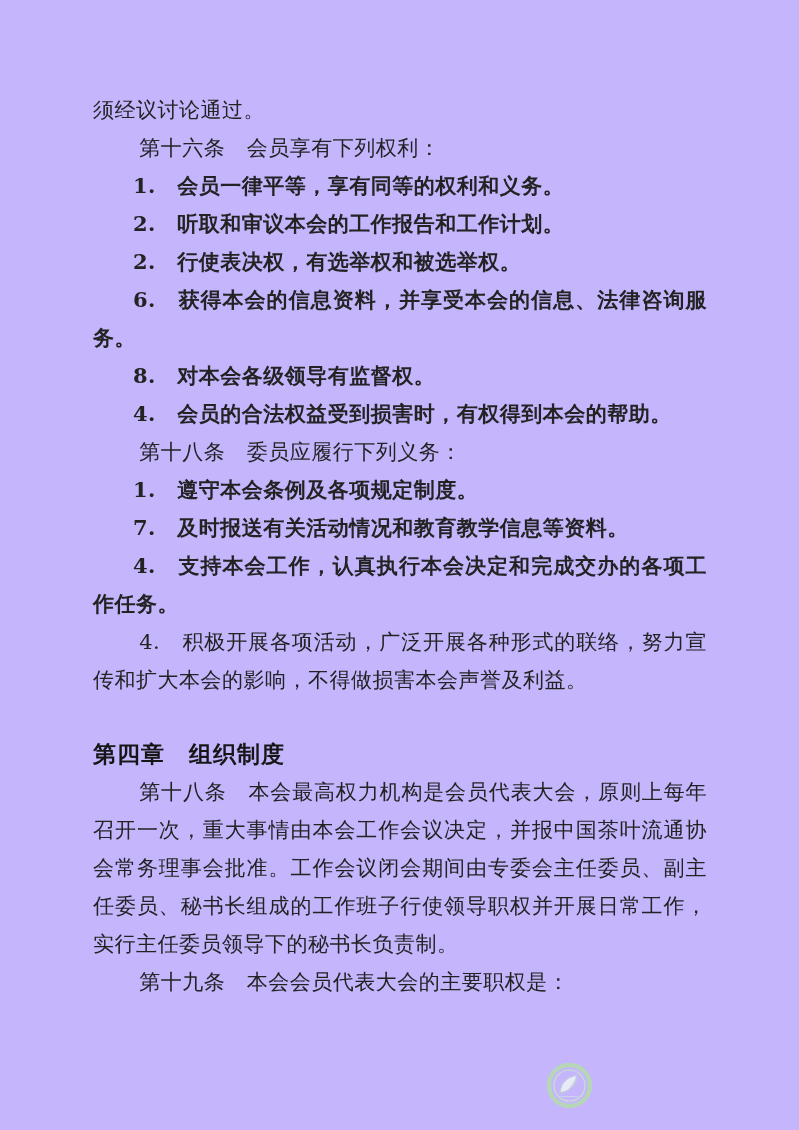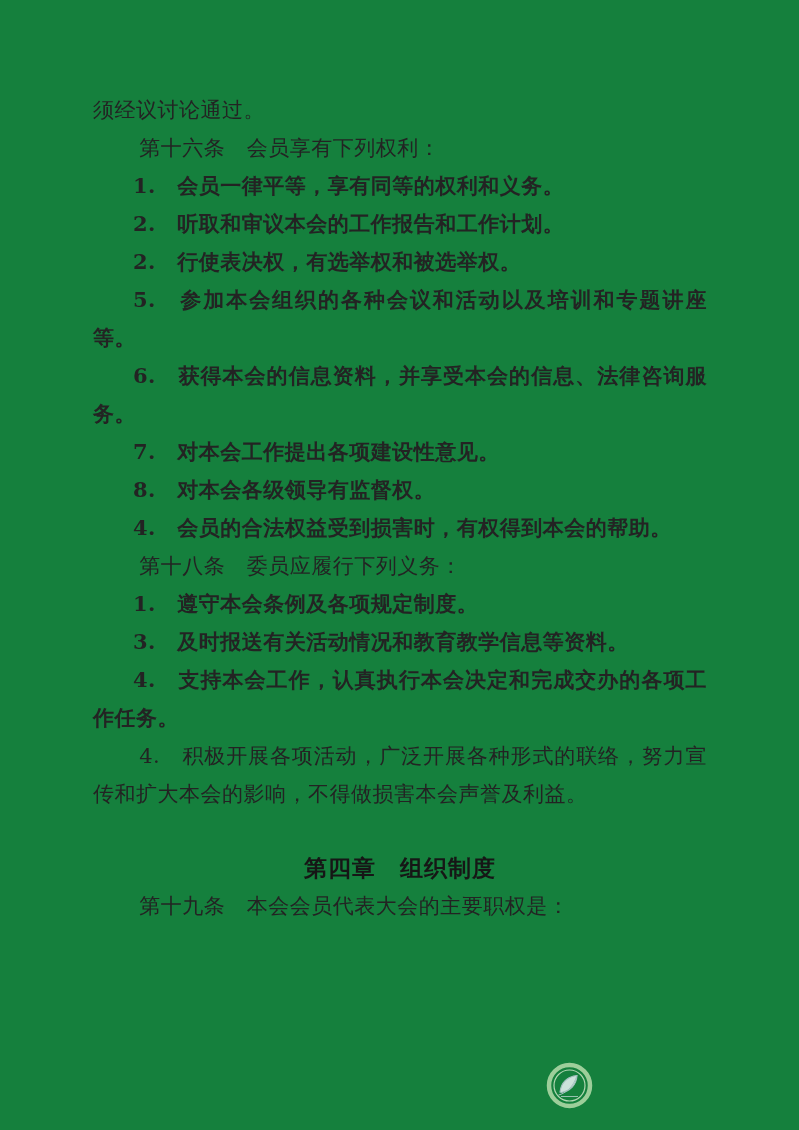--- a/index.html
+++ b/index.html
@@ -4,21 +4,21 @@
 <style>
   html, body {
     margin: 0;
     padding: 0;
     background: #ffffff;
   }
   .page {
     position: relative;
     width: 799px;
     height: 1130px;
-    background: #15803d;
+    background: #c4b5fd;
     box-sizing: border-box;
     padding: 91px 92px 0 93px;
     overflow: hidden;
     font-family: "DejaVu Serif", serif;
   }
   .line {
     margin: 0;
     font-size: 21px;
     line-height: 38px;
     color: #232323;
@@ -27,21 +27,20 @@
     letter-spacing: 0.5px;
   }
   .indent  { text-indent: 2.2em; }
   .list    { text-indent: 1.9em; font-weight: bold; }
   .heading {
     font-family: "DejaVu Sans", sans-serif;
     font-weight: bold;
     font-size: 23px;
     line-height: 38px;
     color: #161616;
-    text-align: center;
     text-indent: 0;
     margin-top: 36px;
     letter-spacing: 1px;
   }
   .watermark {
     position: absolute;
     left: 546px;
     top: 1062px;
     width: 47px;
     height: 47px;
@@ -52,31 +51,30 @@
 </head>
 <body>
 
 <div class="page">
 
   <p class="line">须经议讨论通过。</p>
   <p class="line indent">第十六条　会员享有下列权利：</p>
   <p class="line list">1.　会员一律平等，享有同等的权利和义务。</p>
   <p class="line list">2.　听取和审议本会的工作报告和工作计划。</p>
   <p class="line list">2.　行使表决权，有选举权和被选举权。</p>
-  <p class="line list">5.　参加本会组织的各种会议和活动以及培训和专题讲座等。</p>
   <p class="line list">6.　获得本会的信息资料，并享受本会的信息、法律咨询服务。</p>
-  <p class="line list">7.　对本会工作提出各项建设性意见。</p>
   <p class="line list">8.　对本会各级领导有监督权。</p>
   <p class="line list">4.　会员的合法权益受到损害时，有权得到本会的帮助。</p>
   <p class="line indent">第十八条　委员应履行下列义务：</p>
   <p class="line list">1.　遵守本会条例及各项规定制度。</p>
-  <p class="line list">3.　及时报送有关活动情况和教育教学信息等资料。</p>
+  <p class="line list">7.　及时报送有关活动情况和教育教学信息等资料。</p>
   <p class="line list">4.　支持本会工作，认真执行本会决定和完成交办的各项工作任务。</p>
   <p class="line indent">4.　积极开展各项活动，广泛开展各种形式的联络，努力宣传和扩大本会的影响，不得做损害本会声誉及利益。</p>
   <p class="line heading">第四章　组织制度</p>
+  <p class="line indent">第十八条　本会最高权力机构是会员代表大会，原则上每年召开一次，重大事情由本会工作会议决定，并报中国茶叶流通协会常务理事会批准。工作会议闭会期间由专委会主任委员、副主任委员、秘书长组成的工作班子行使领导职权并开展日常工作，实行主任委员领导下的秘书长负责制。</p>
   <p class="line indent">第十九条　本会会员代表大会的主要职权是：</p>
 
   <div class="watermark">
     <svg width="47" height="47" viewBox="0 0 47 47">
       <circle cx="23.5" cy="23.5" r="20.5" fill="none" stroke="#b5dcab" stroke-width="4.5"></circle>
       <circle cx="23.5" cy="23.5" r="15.5" fill="none" stroke="#cde6c6" stroke-width="1.2"></circle>
       <path d="M 14 30 C 15 21, 21 14.5, 31 13.5 C 30.5 23, 24 29, 15.5 30.5 Z" fill="#eef4f7" stroke="#becdd6" stroke-width="1.1"></path>
       <path d="M 12.5 33 C 19 31.5, 27 26, 31 13.5" fill="none" stroke="#becdd6" stroke-width="1"></path>
       <path d="M 15 34.5 L 32 34.5" stroke="#d4dfe6" stroke-width="0.8"></path>
     </svg>

